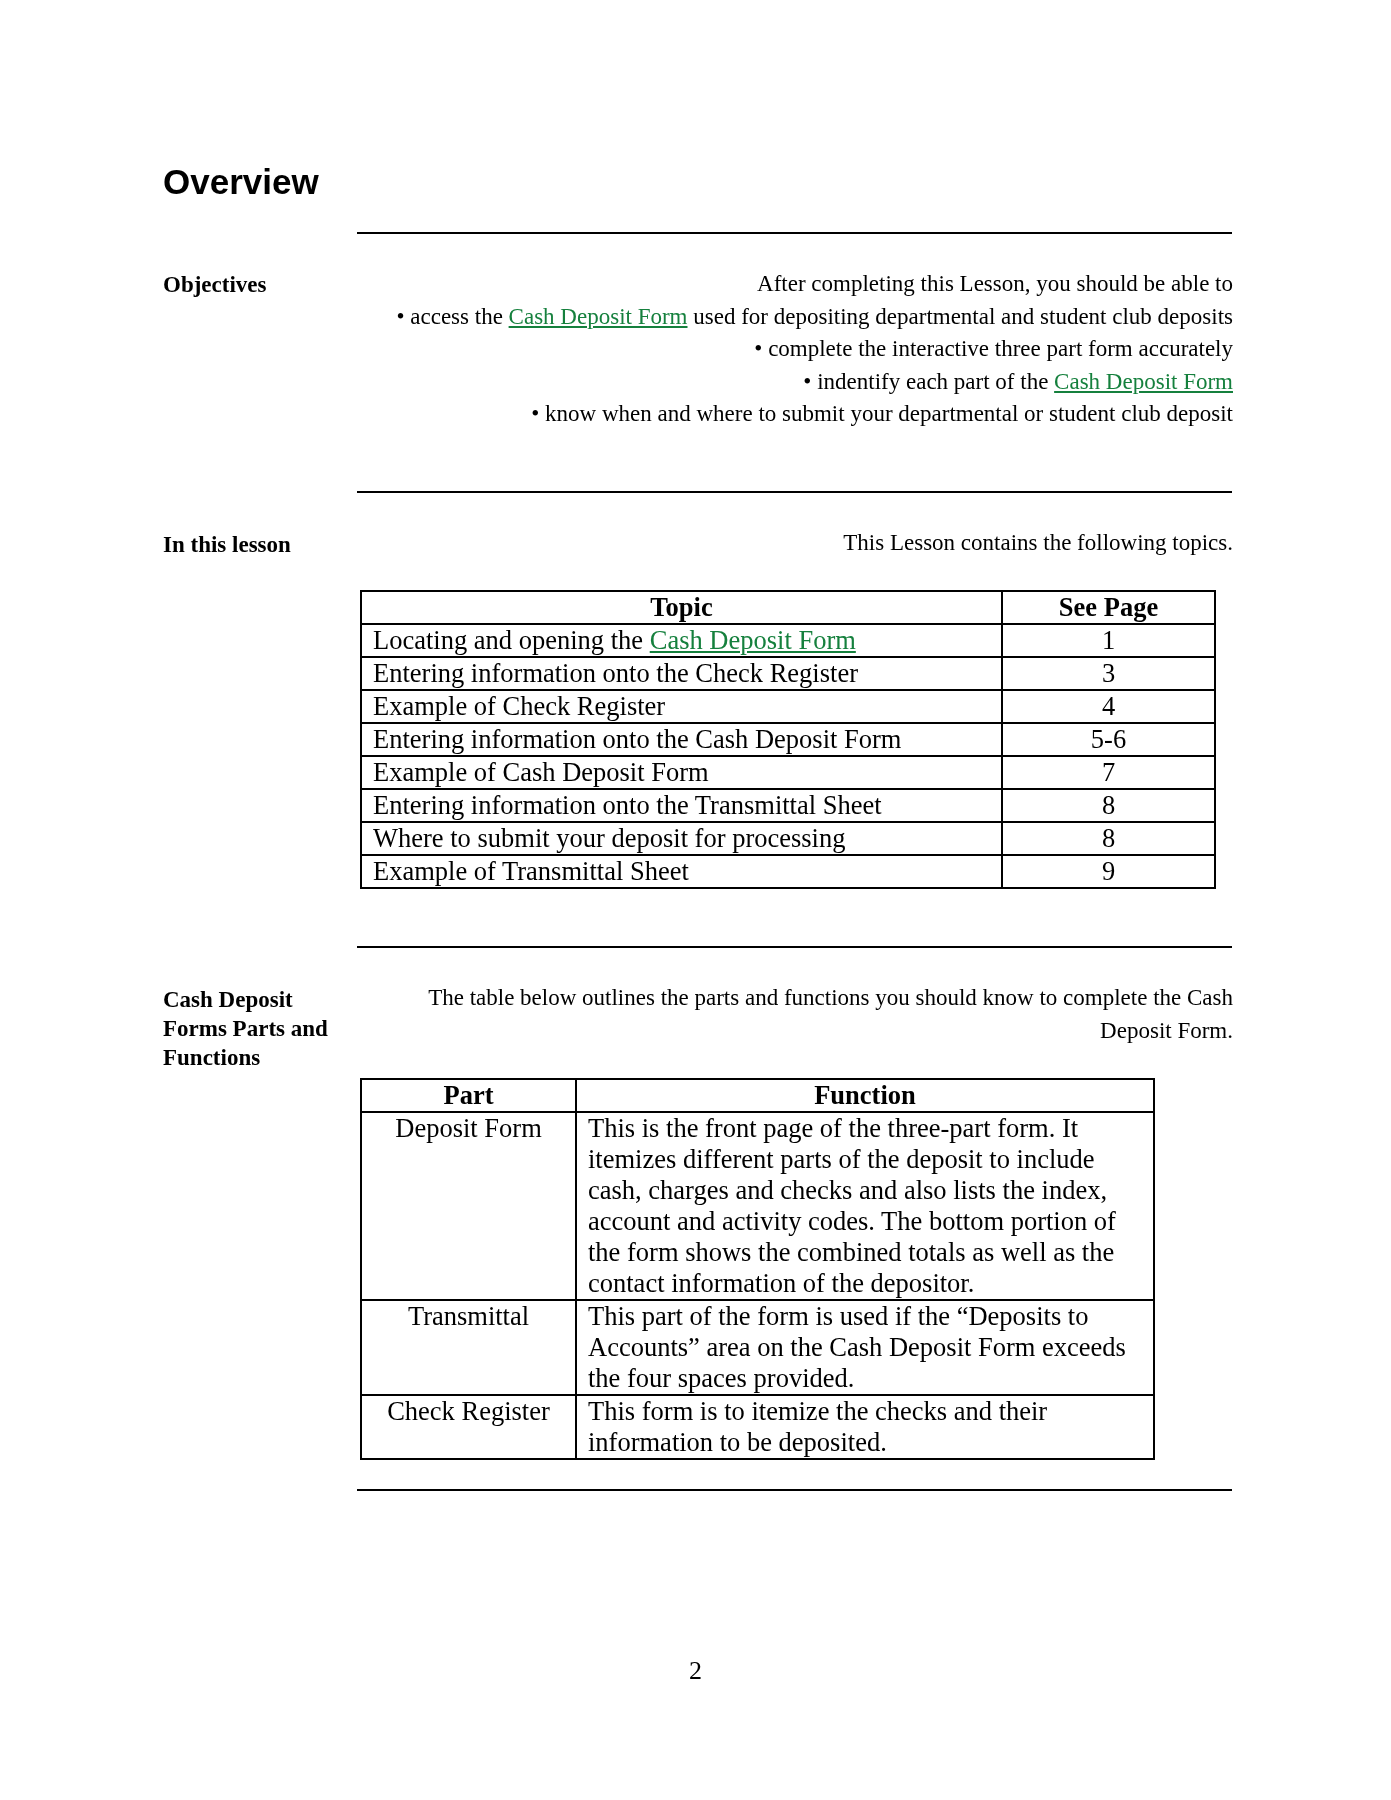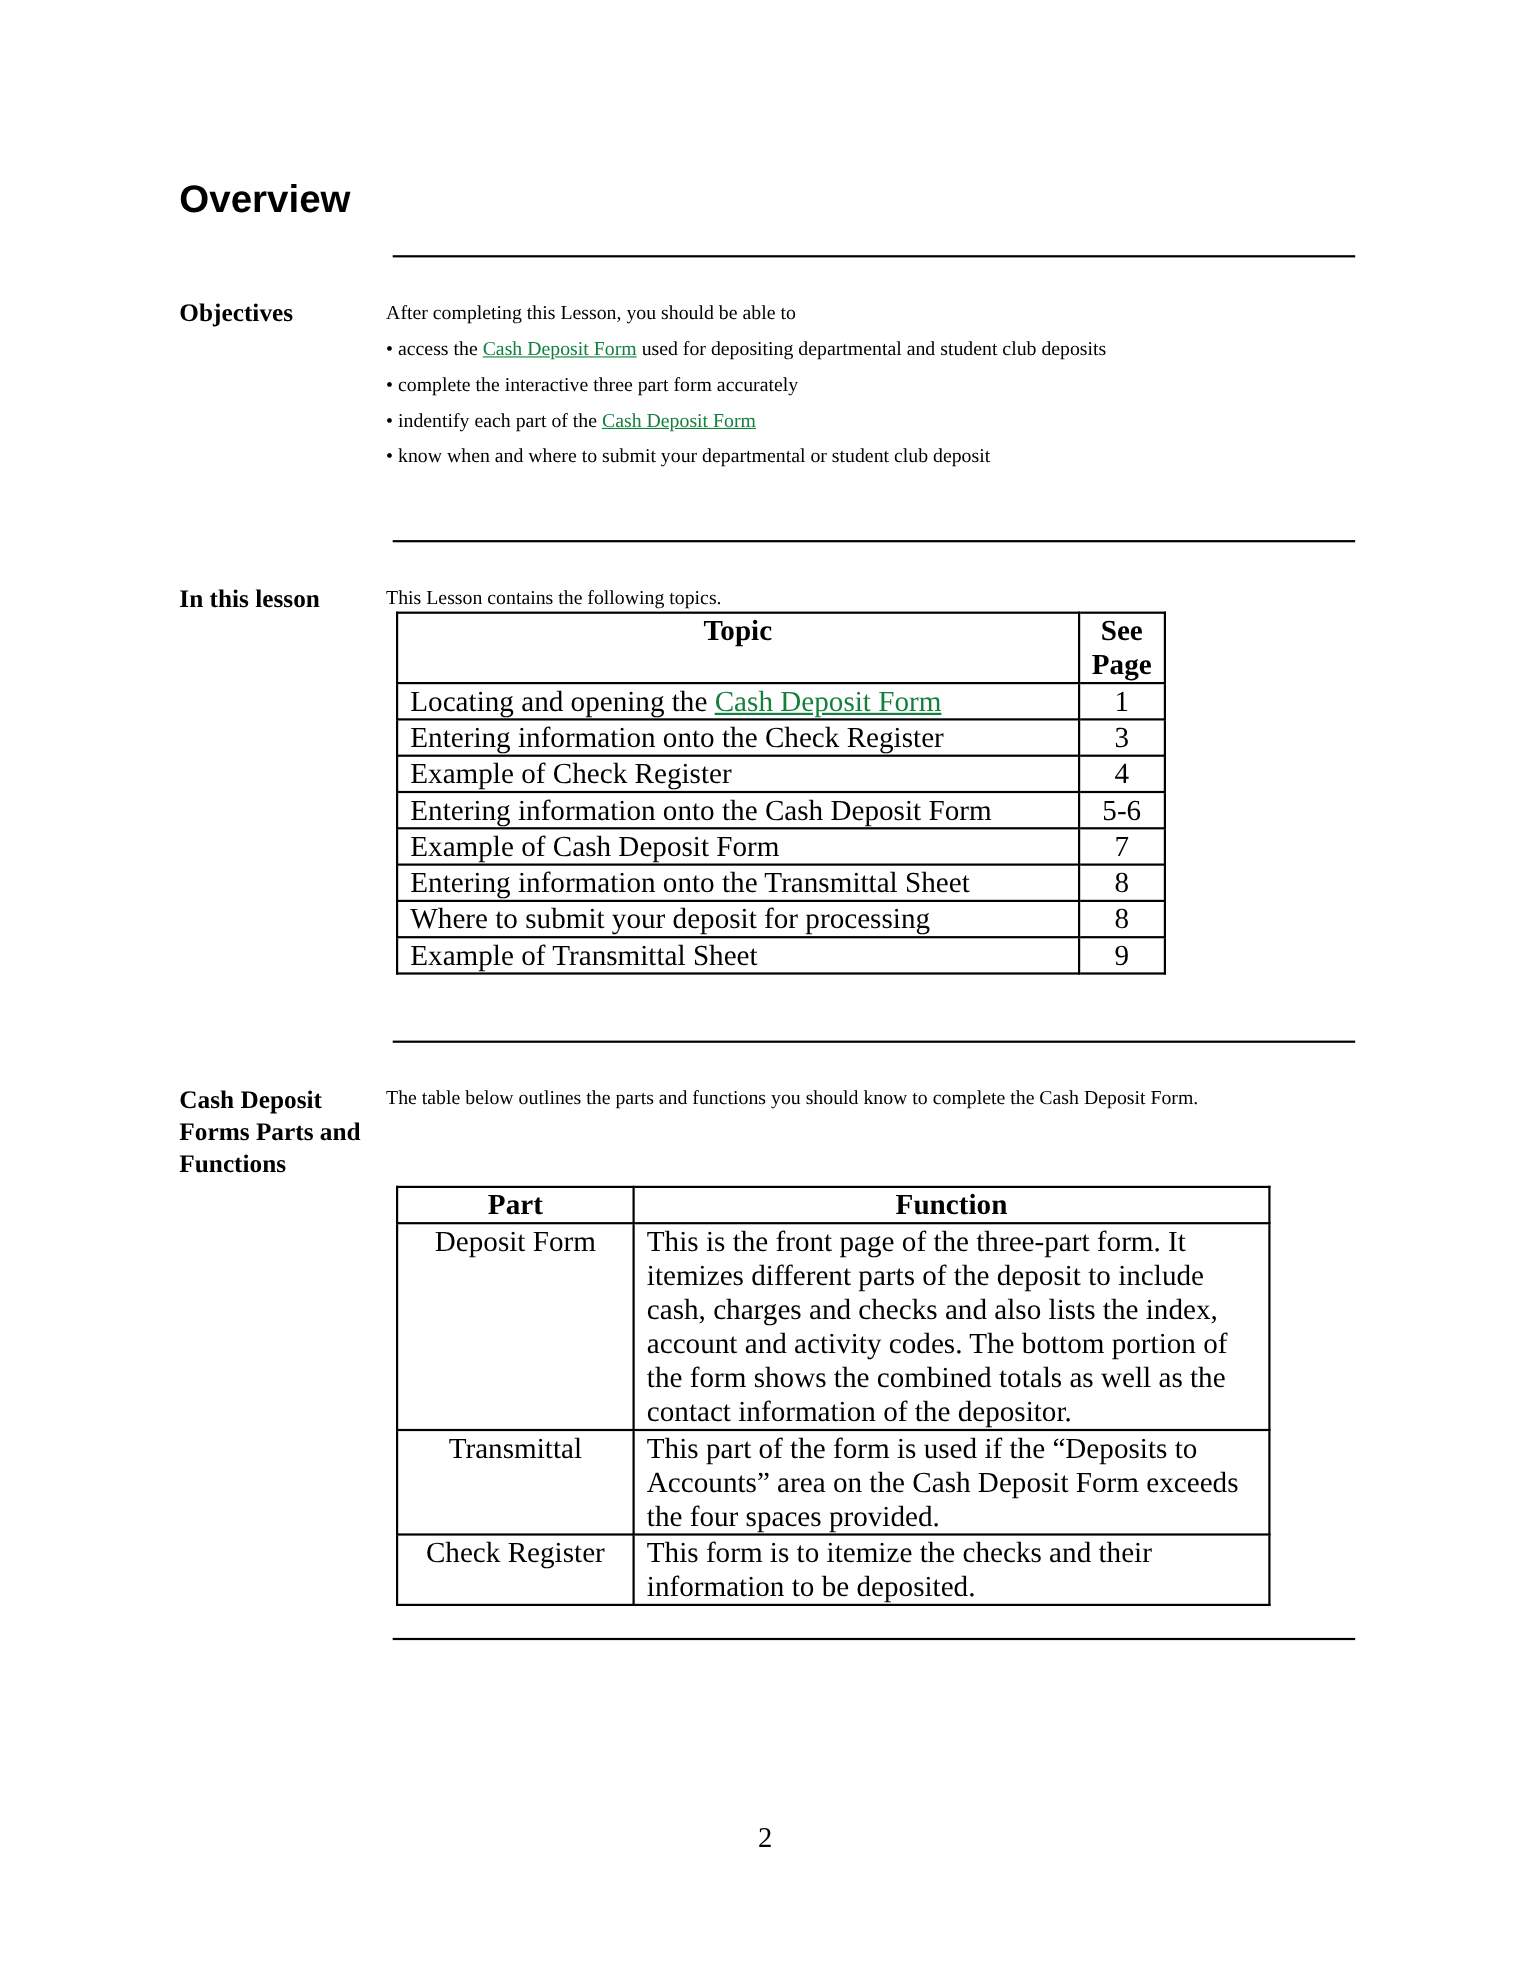--- a/index.html
+++ b/index.html
@@ -1,21 +1,21 @@
 <!DOCTYPE html>
 <html><head>
 <meta charset="utf-8">
 <style>
   html, body { margin:0; padding:0; background:#ffffff; }
   body { width:1391px; height:1800px; position:relative; overflow:hidden; color:#000; font-family:"Liberation Serif", serif; }
   .abs { position:absolute; }
   .title { left:163px; top:160px; font-family:"Liberation Sans", sans-serif; font-weight:bold; font-size:35px; line-height:44px; }
   .rule { position:absolute; left:357px; width:875px; height:0; border-top:2.5px solid #000; }
   .label { position:absolute; left:163px; font-weight:bold; font-size:23px; line-height:29px; width:170px; }
-  .body { position:absolute; left:351px; width:860px; font-size:18px; line-height:32.5px; }
+  .body { position:absolute; left:373px; width:860px; font-size:23px; line-height:32.5px;text-align:right; }
   .body p { margin:0; }
   .bullet { padding-left:19px; text-indent:-19px; }
   a.link { color:#15803d; text-decoration:underline; }
   table { position:absolute; border-collapse:collapse; font-size:26.5px; }
   table td, table th { border:2px solid #000; padding:0 11px; line-height:31px; vertical-align:top; }
   table th { font-weight:bold; text-align:center; }
   .center { text-align:center; }
   .pagenum { position:absolute; left:0; width:1391px; top:1656px; text-align:center; font-size:26px; }
 </style>
 </head>
@@ -32,21 +32,21 @@
   <p class="bullet"><span>•</span> <span>complete the interactive three part form accurately</span></p>
   <p class="bullet"><span>•</span> <span>indentify each part of the </span><a class="link" href="#">Cash Deposit Form</a></p>
   <p class="bullet"><span>•</span> <span>know when and where to submit your departmental or student club deposit</span></p>
 </div>
 
 <div class="rule" style="top:491px;"></div>
 
 <div class="label" style="top:530px;">In this lesson</div>
 <div class="body" style="top:527px;">This Lesson contains the following topics.</div>
 
-<table style="left:360px; top:556px; width:700px;">
+<table style="left:360px; top:590px; width:856px;">
   <tbody>
       <tr>
     <th style="width:617px;">Topic</th>
     <th>See Page</th>
   </tr>
   <tr>
     <td><span>Locating and opening the </span><a class="link" href="#">Cash Deposit Form</a></td>
     <td class="center">1</td>
   </tr>
   <tr>

